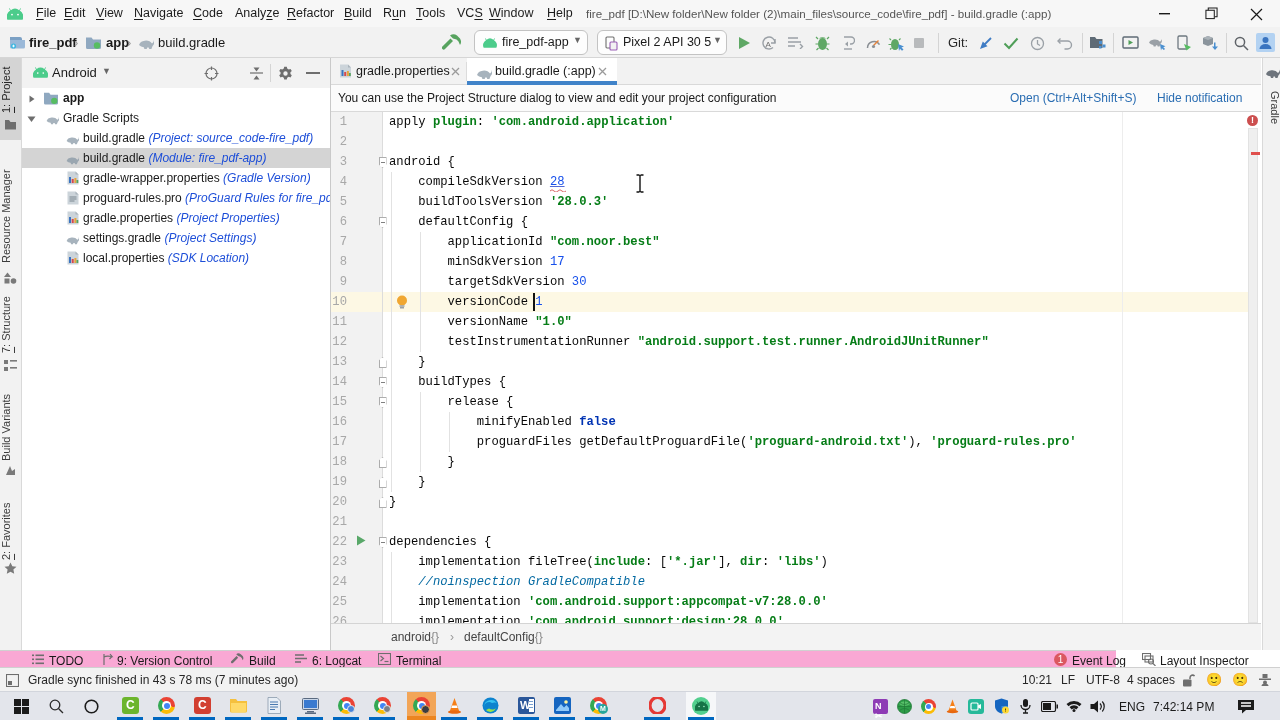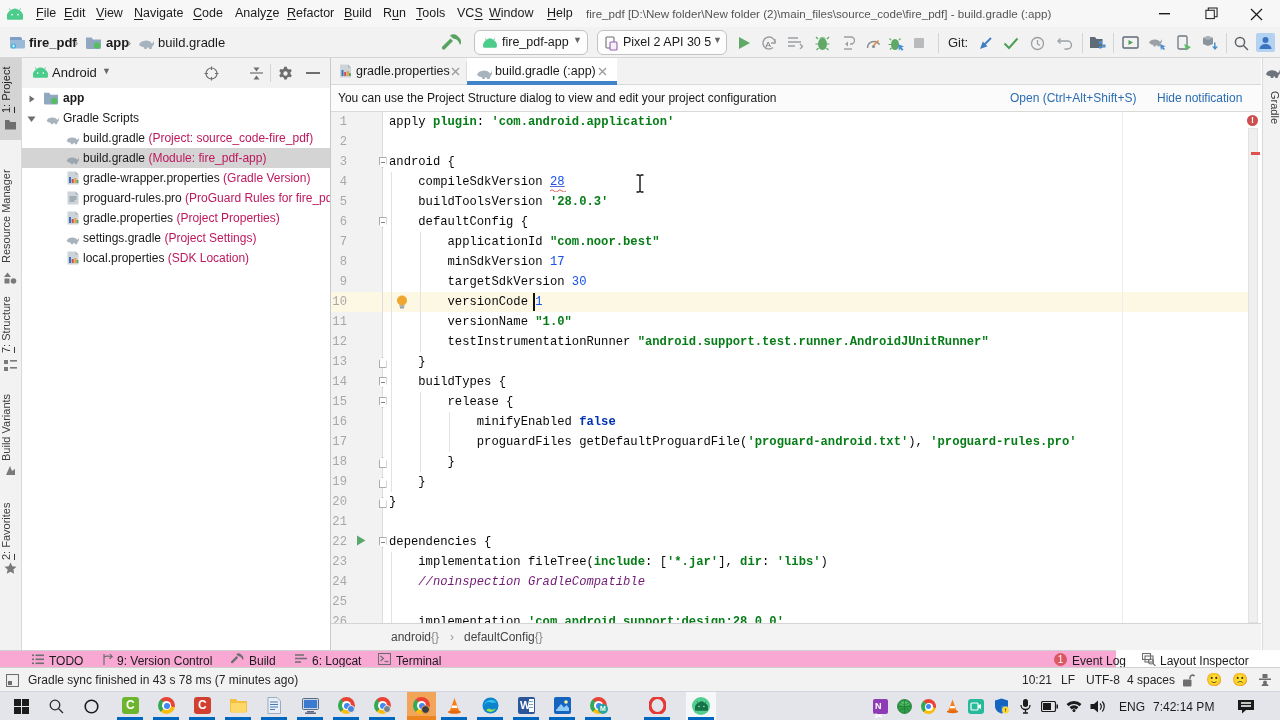--- a/index.html
+++ b/index.html
@@ -15,33 +15,33 @@
 #toolbar { left:0; top:27px; width:1280px; height:31px; background:#f2f2f2; border-bottom:1px solid #d6d6d6; }
 .crumbtxt { position:absolute; top:8px; font-size:13px; white-space:nowrap; }
 .ddbtn { position:absolute; top:3px; height:25px; background:#fdfdfd; border:1px solid #c3c3c3; border-radius:6px; font-size:12.5px; }
 
 #leftstrip { left:0; top:58px; width:22px; height:592px; background:#f2f2f2; border-right:1px solid #d9d9d9; }
 .vtext { position:absolute; left:0; width:22px; font-size:11px; color:#262626; writing-mode:vertical-rl; transform:rotate(180deg); text-align:center; white-space:nowrap; }
 
 #projpanel { left:22px; top:58px; width:309px; height:592px; background:#fff; border-right:1px solid #c9c9c9; }
 #projhead { position:absolute; left:0; top:0; width:308px; height:30px; background:#f2f2f2; }
 .trow { position:absolute; left:0; width:308px; height:20px; line-height:20px; white-space:nowrap; overflow:hidden; }
-.trow .q { color:#be185d; }
+.trow .q { color:#1d4ed8;font-style:italic; }
 .ticon { position:absolute; top:3px; width:14px; height:14px; }
 
 #tabbar { left:331px; top:58px; width:930px; height:27px; background:#f2f2f2; border-bottom:1px solid #d9d9d9; }
 #notif { left:331px; top:85px; width:930px; height:27px; background:#fbfbfb; border-bottom:1px solid #d9d9d9; font-size:12px; }
 #code { left:331px; top:112px; width:930px; height:511px; background:#fff; overflow:hidden; }
 #gutter { position:absolute; left:0; top:0; width:51px; height:511px; background:#f2f2f2; }
 .lnum { position:absolute; left:0; width:16px; height:20px; line-height:20px; text-align:right; font-family:"Liberation Mono",monospace; font-size:12.2px; color:#a8a8a8; }
 .cl { position:absolute; left:58px; height:20px; line-height:20px; font-family:"Liberation Mono",monospace; font-size:12.2px; white-space:pre; color:#080808;text-align:right; }
 .s { color:#067d17; font-weight:bold; }
 .n { color:#1750eb; }
 .kw { color:#0033b3; font-weight:bold; }
-.cmt { color:#701a75; font-style:italic; }
+.cmt { color:#0369a1; font-style:italic; }
 .guide { position:absolute; width:1px; background:#e2e2e2; }
 .fold { position:absolute; left:47.5px; width:8px; height:11px; background:#fff; border:1px solid #adadad; }
 .fdown { clip-path:polygon(0 0, 100% 0, 100% 65%, 50% 100%, 0 65%); }
 .fdown::after { content:""; position:absolute; left:1.5px; top:4px; width:4px; height:1px; background:#808080; }
 .fup { clip-path:polygon(50% 0, 100% 35%, 100% 100%, 0 100%, 0 35%); }
 #crumbs { left:331px; top:623px; width:930px; height:27px; background:#f3f3f3; border-top:1px solid #d4d4d4; font-size:12px; color:#444; }
 
 #rightstrip { left:1262px; top:58px; width:18px; height:592px; background:#f2f2f2; border-left:1px solid #d9d9d9; }
 
 #bottombar { left:0; top:650px; width:1116px; height:17px; background:#f9a8d4; border-top:1px solid #d0d0d0; font-size:12px; }
@@ -428,20 +428,21 @@
   <div class="cl" style="top:260px">    buildTypes {</div>
   <div class="cl" style="top:280px">        release {</div>
   <div class="cl" style="top:300px">            minifyEnabled <span class="kw">false</span></div>
   <div class="cl" style="top:320px">            proguardFiles getDefaultProguardFile(<span class="s">'proguard-android.txt'</span>), <span class="s">'proguard-rules.pro'</span></div>
   <div class="cl" style="top:340px">        }</div>
   <div class="cl" style="top:360px">    }</div>
   <div class="cl" style="top:380px">}</div>
   <div class="cl" style="top:420px">dependencies {</div>
   <div class="cl" style="top:440px">    implementation fileTree(<span class="s">include</span>: [<span class="s">'*.jar'</span>], <span class="s">dir</span>: <span class="s">'libs'</span>)</div>
   <div class="cl" style="top:460px"><span class="cmt">    //noinspection GradleCompatible</span></div>
+  <div class="cl" style="top:480px">    implementation <span class="s">'com.android.support:appcompat-v7:28.0.0'</span></div>
   <div class="cl" style="top:500px">    implementation <span class="s">'com.android.support:design:28.0.0'</span></div>
   <div class="fold fdown" style="top:45px"></div>
   <div class="fold fdown" style="top:105px"></div>
   <div class="fold fdown" style="top:265px"></div>
   <div class="fold fdown" style="top:285px"></div>
   <div class="fold fdown" style="top:425px"></div>
   <div class="fold fup" style="top:245px"></div>
   <div class="fold fup" style="top:345px"></div>
   <div class="fold fup" style="top:365px"></div>
   <div class="fold fup" style="top:385px"></div>

